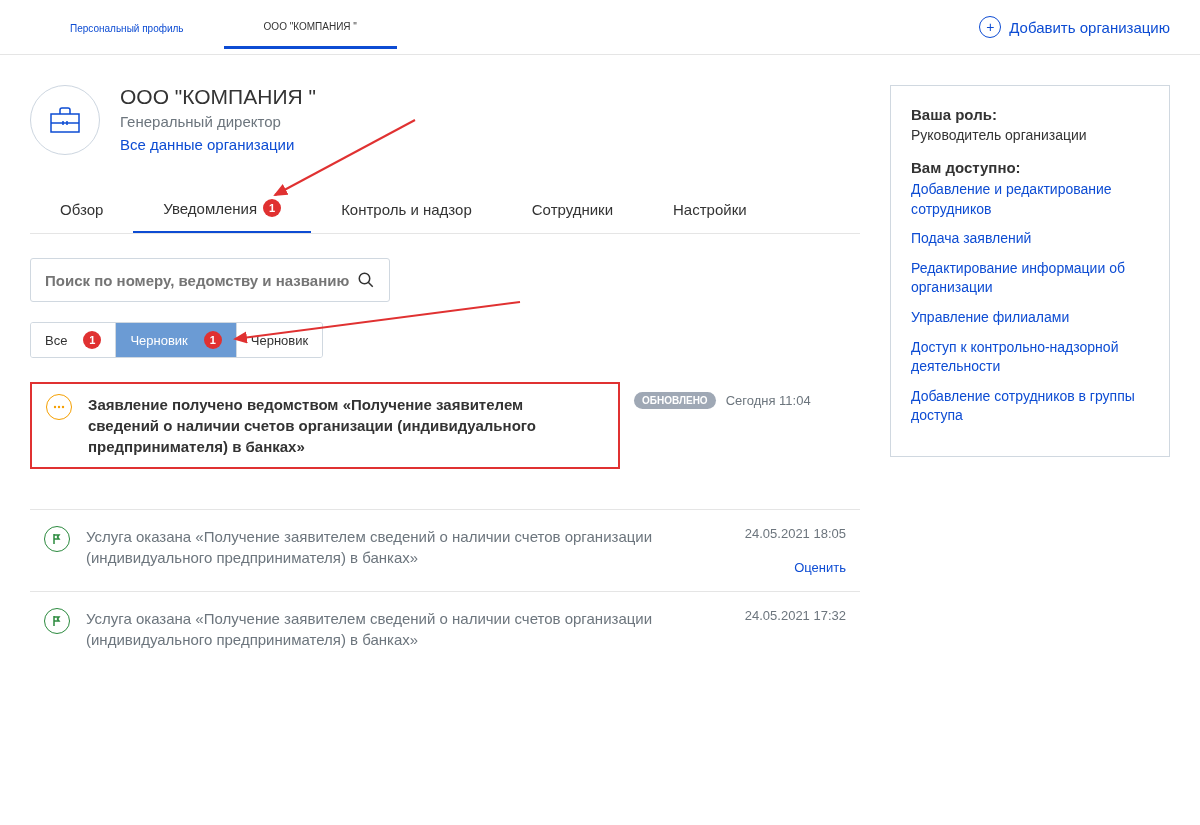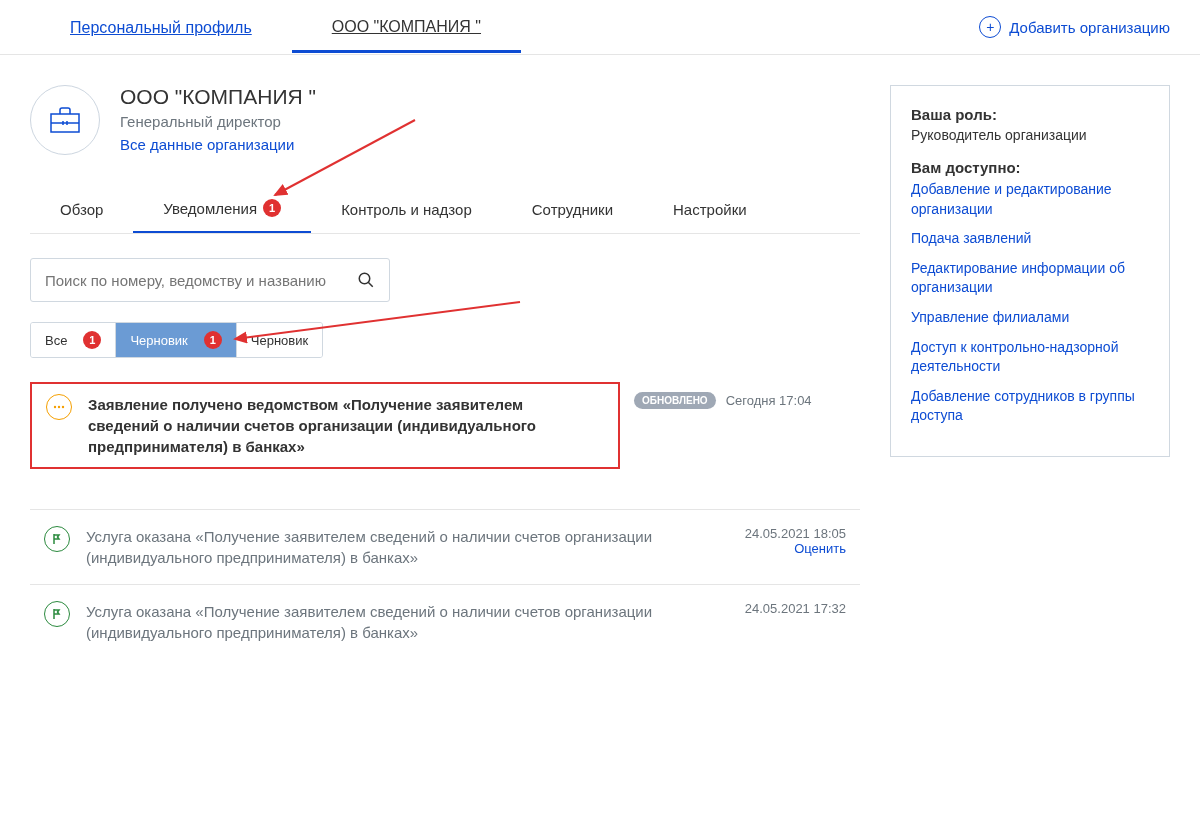--- a/index.html
+++ b/index.html
@@ -1,53 +1,53 @@
 <!DOCTYPE html>
 <html><head>
   <meta charset="utf-8">
   <style>
     * { box-sizing: border-box; margin: 0; padding: 0; }
     body { font-family: Arial, Helvetica, sans-serif; background: #fff; color: #333; font-size: 15px; width: 1200px; }
     .top-tabs { display: flex; align-items: center; border-bottom: 1px solid #e5e5e5; padding: 0 30px; }
-    .top-tab { padding: 16px 40px 14px; font-size: 16px; cursor: pointer; color: #0d4cd3; text-decoration: underline; }
+    .top-tab { padding: 16px 40px 14px; font-size: 10px; cursor: pointer; color: #0d4cd3; }
     .top-tab.active { color: #333; border-bottom: 3px solid #0d4cd3; font-weight: 400; }
     .top-right { margin-left: auto; display: flex; align-items: center; color: #0d4cd3; cursor: pointer; padding: 16px 0; }
     .plus-circle { width: 22px; height: 22px; border: 1.5px solid #0d4cd3; border-radius: 50%; display: inline-flex; align-items: center; justify-content: center; margin-right: 8px; font-size: 14px; }
     .content { display: flex; padding: 30px; gap: 30px; }
     .main-col { flex: 1; }
     .side-col { width: 280px; }
     .org-header { display: flex; gap: 20px; margin-bottom: 30px; }
     .org-icon { width: 70px; height: 70px; border: 1px solid #cdd6e0; border-radius: 50%; display: flex; align-items: center; justify-content: center; flex-shrink: 0; }
     .org-info h2 { font-size: 21px; font-weight: 400; margin-bottom: 4px; }
     .org-info .role { color: #6c757d; margin-bottom: 6px; }
     .org-info .link { color: #0d4cd3; cursor: pointer; }
     .inner-tabs { display: flex; border-bottom: 1px solid #e5e5e5; margin-bottom: 24px; }
     .inner-tab { padding: 14px 30px; cursor: pointer; color: #333; font-size: 15px; display: flex; align-items: center; gap: 6px; }
     .inner-tab.active { border-bottom: 2px solid #0d4cd3; }
     .badge { display: inline-flex; align-items: center; justify-content: center; min-width: 18px; height: 18px; background: #e03131; color: #fff; border-radius: 9px; font-size: 11px; font-weight: 700; padding: 0 4px; }
     .search-box { display: flex; border: 1px solid #d0d8e0; border-radius: 3px; width: 360px; margin-bottom: 20px; align-items: center; padding: 12px 14px; }
-    .search-box input { border: none; outline: none; flex: 1; font-size: 15px; color: #999; }
+    .search-box input { border: none; outline: none; flex: 1; font-size: 15px; color: #999; font-weight: bold; }
     .search-icon { width: 18px; height: 18px; color: #333; flex-shrink: 0; }
     .filter-group { display: inline-flex; border: 1px solid #d0d8e0; border-radius: 3px; overflow: hidden; margin-bottom: 24px; }
     .filter-btn { padding: 8px 14px; font-size: 13px; cursor: pointer; display: flex; align-items: center; gap: 16px; border-right: 1px solid #d0d8e0; background: #fff; }
     .filter-btn:last-child { border-right: none; }
     .filter-btn.active { background: #6b9bd4; color: #fff; }
     .action-links { display: flex; gap: 30px; margin-bottom: 20px; }
     .action-links span { color: #0d4cd3; cursor: pointer; border-bottom: 1px solid #0d4cd3; padding-bottom: 1px; font-size: 14px; }
     .highlight-box { border: 2px solid #e03131; padding: 10px 14px; display: flex; gap: 16px; align-items: flex-start; margin-bottom: 40px; position: relative; }
     .notif-list { }
     .notif-row { display: flex; gap: 16px; padding: 16px 14px; border-top: 1px solid #e5e5e5; align-items: flex-start; }
     .row-icon { width: 26px; height: 26px; border: 1.5px solid #f59f00; border-radius: 50%; display: flex; align-items: center; justify-content: center; flex-shrink: 0; font-size: 12px; }
     .row-icon.green { border-color: #2b8a3e; }
     .row-icon svg { width: 12px; height: 12px; }
     .row-text { flex: 1; font-size: 15px; line-height: 1.4; padding-right: 20px; }
     .row-text.bold { font-weight: 700; }
     .row-text.muted { color: #6c757d; }
     .row-meta { text-align: right; font-size: 13px; color: #6c757d; flex-shrink: 0; }
-    .row-meta .rate { color: #0d4cd3; cursor: pointer; margin-top: 0; text-align: right; }
+    .row-meta .rate { color: #0d4cd3; cursor: pointer; margin-top: 19px; text-align: right; }
     .status-badge { display: inline-block; background: #9fa8b5; color: #fff; font-size: 10px; font-weight: 700; padding: 3px 8px; border-radius: 10px; margin-bottom: 4px; }
     .side-box { border: 1px solid #d0d8e0; padding: 20px; font-size: 14px; }
     .side-box h4 { font-size: 15px; margin-bottom: 4px; font-weight: 700; }
     .side-box .val { margin-bottom: 16px; }
     .side-box .perm { color: #0d4cd3; margin-bottom: 10px; cursor: pointer; line-height: 1.4; }
     .annot-arrow { position: absolute; pointer-events: none; }
   </style>
 </head>
 <body>
 
@@ -136,21 +136,21 @@
           <svg viewBox="0 0 12 12" fill="#f59f00">
               <circle cx="2" cy="6" r="1.2"></circle>
               <circle cx="6" cy="6" r="1.2"></circle>
               <circle cx="10" cy="6" r="1.2"></circle>
             </svg>
         </div>
         <div class="row-text bold">Заявление получено ведомством «Получение заявителем сведений о наличии счетов организации (индивидуального предпринимателя) в банках»</div>
       </div>
       <div class="row-meta" style="padding-top:10px; display:flex; align-items:center; gap:10px;">
         <span class="status-badge" style="margin-bottom:0;">ОБНОВЛЕНО</span>
-        <span>Сегодня 17:04</span>
+        <span>Сегодня 11:04</span>
       </div>
     </div>
 
     <div class="notif-list">
       <div class="notif-row">
         <div class="row-icon green">
           <svg viewBox="0 0 12 12" fill="none" stroke="#2b8a3e" stroke-width="1.5">
               <path d="M3 1 v10 M3 2 h5 l-1.5 2 L8 6 H3"></path>
             </svg>
         </div>
@@ -173,21 +173,21 @@
       </div>
     </div>
 
   </div>
 
   <div class="side-col">
     <div class="side-box">
       <h4>Ваша роль:</h4>
       <div class="val">Руководитель организации</div>
       <h4>Вам доступно:</h4>
-      <div class="perm">Добавление и редактирование организации</div>
+      <div class="perm">Добавление и редактирование сотрудников</div>
       <div class="perm">Подача заявлений</div>
       <div class="perm">Редактирование информации об организации</div>
       <div class="perm">Управление филиалами</div>
       <div class="perm">Доступ к контрольно-надзорной деятельности</div>
       <div class="perm">Добавление сотрудников в группы доступа</div>
     </div>
   </div>
 </div>
 
 </body></html>

